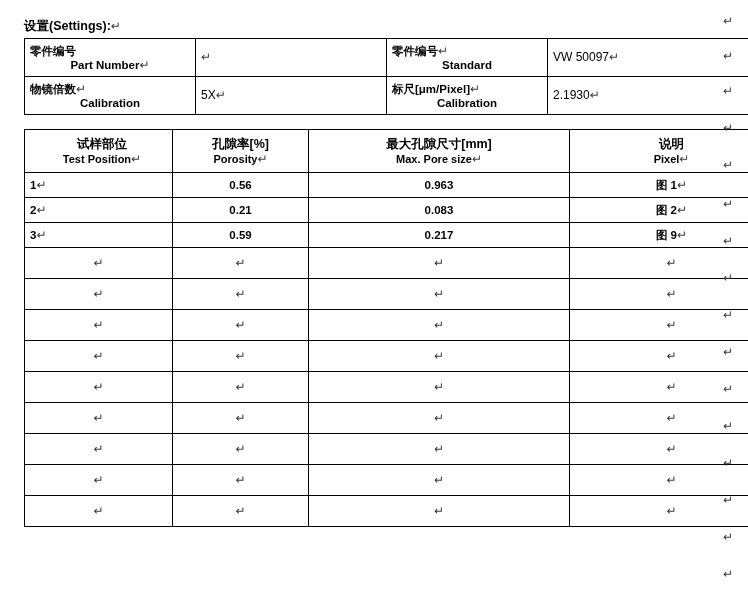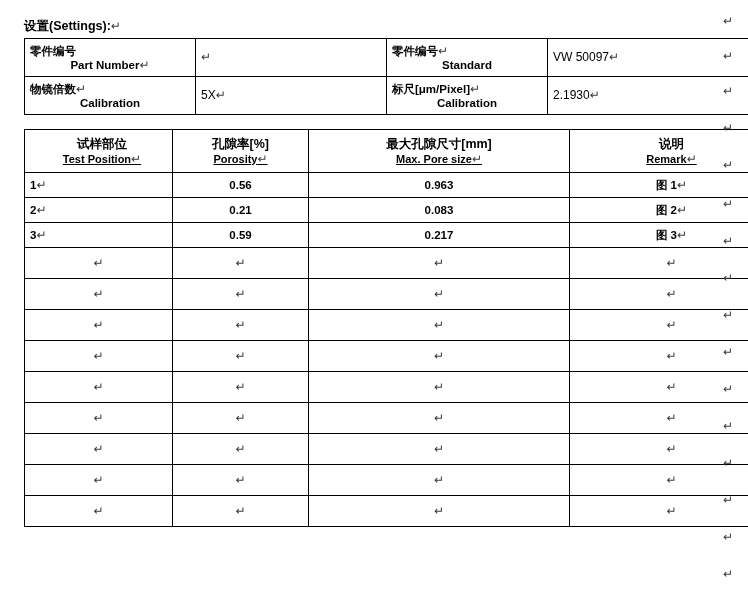--- a/index.html
+++ b/index.html
@@ -104,21 +104,21 @@
   .res-por { width: 125px; }
   .res-pore{ width: 250px; }
   .res-rem { width: 193px; }
 
   .results-table thead td,
   .results-table .hdr td {
     height: 38px;
     text-align: center;
   }
   .hdr-cn { display: block; font-size: 12.5px; font-weight: bold; line-height: 16px;}
-  .hdr-en { display: block; font-size: 11px; font-weight: bold; line-height: 14px; text-decoration: underline;}
+  .hdr-en { display: block; font-size: 11px; font-weight: bold; line-height: 14px;}
 
   .results-table .data td { height: 20px; }
   .results-table .data td.c { text-align: center; font-weight: bold; }
   .results-table .data td.l { text-align: left; font-weight: bold; }
   .results-table .empty td { height: 26px; text-align: center; }
   .spacer-14 { height: 14px; }
   .spacer-18 { height: 18px; }
 </style>
 </head>
 <body>
@@ -210,41 +210,41 @@
         <td class="res-por">
           <span class="hdr-cn">孔隙率[%]</span>
           <span class="hdr-en"><span>Porosity</span><span class="pilcrow">↵</span></span>
         </td>
         <td class="res-pore">
           <span class="hdr-cn">最大孔隙尺寸[mm]</span>
           <span class="hdr-en"><span>Max. Pore size</span><span class="pilcrow">↵</span></span>
         </td>
         <td class="res-rem">
           <span class="hdr-cn">说明</span>
-          <span class="hdr-en"><span>Remark</span><span class="pilcrow">↵</span></span>
+          <span class="hdr-en"><span>Pixel</span><span class="pilcrow">↵</span></span>
         </td>
       </tr>
 
       <tr class="data">
         <td class="l"><span>1</span><span class="pilcrow">↵</span></td>
         <td class="c"><span>0.56</span></td>
         <td class="c"><span>0.963</span></td>
         <td class="c"><span>图 1</span><span class="pilcrow">↵</span></td>
       </tr>
       <tr class="data">
         <td class="l"><span>2</span><span class="pilcrow">↵</span></td>
         <td class="c"><span>0.21</span></td>
         <td class="c"><span>0.083</span></td>
         <td class="c"><span>图 2</span><span class="pilcrow">↵</span></td>
       </tr>
       <tr class="data">
         <td class="l"><span>3</span><span class="pilcrow">↵</span></td>
         <td class="c"><span>0.59</span></td>
         <td class="c"><span>0.217</span></td>
-        <td class="c"><span>图 3</span><span class="pilcrow">↵</span></td>
+        <td class="c"><span>图 9</span><span class="pilcrow">↵</span></td>
       </tr>
 
       <tr class="empty">
         <td><span class="pilcrow">↵</span></td>
         <td><span class="pilcrow">↵</span></td>
         <td><span class="pilcrow">↵</span></td>
         <td><span class="pilcrow">↵</span></td>
       </tr>
       <tr class="empty">
         <td><span class="pilcrow">↵</span></td>

